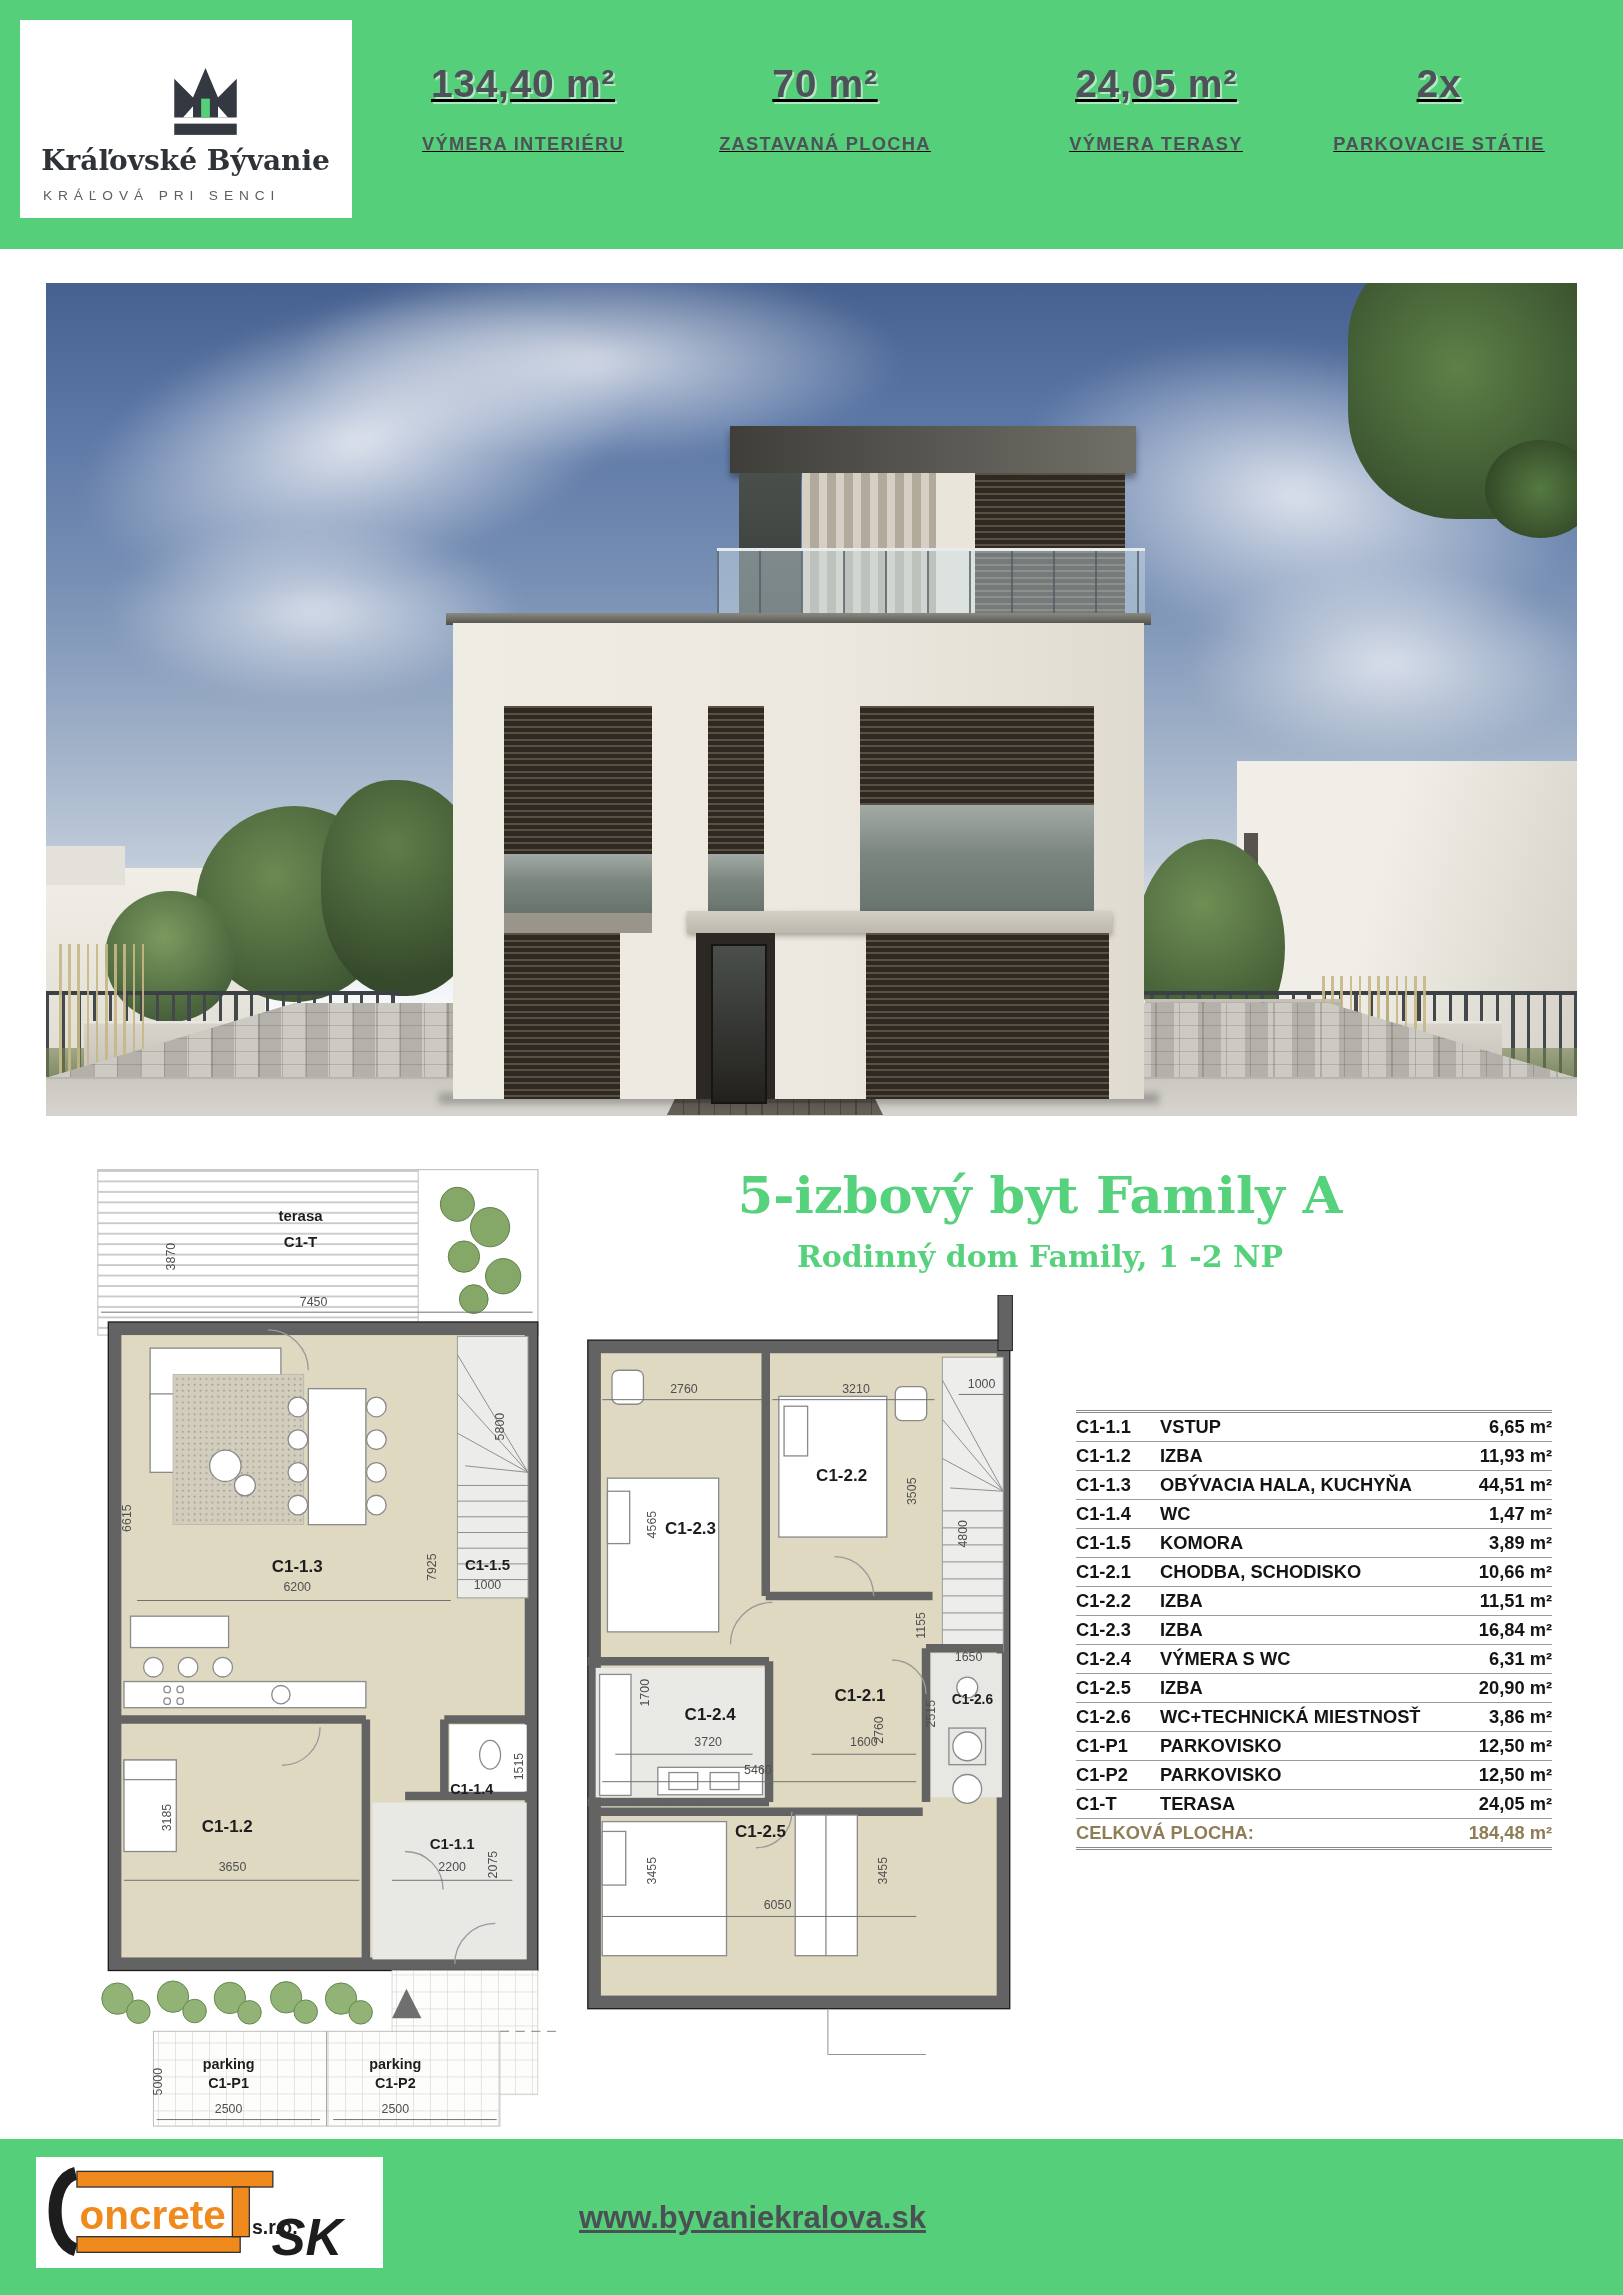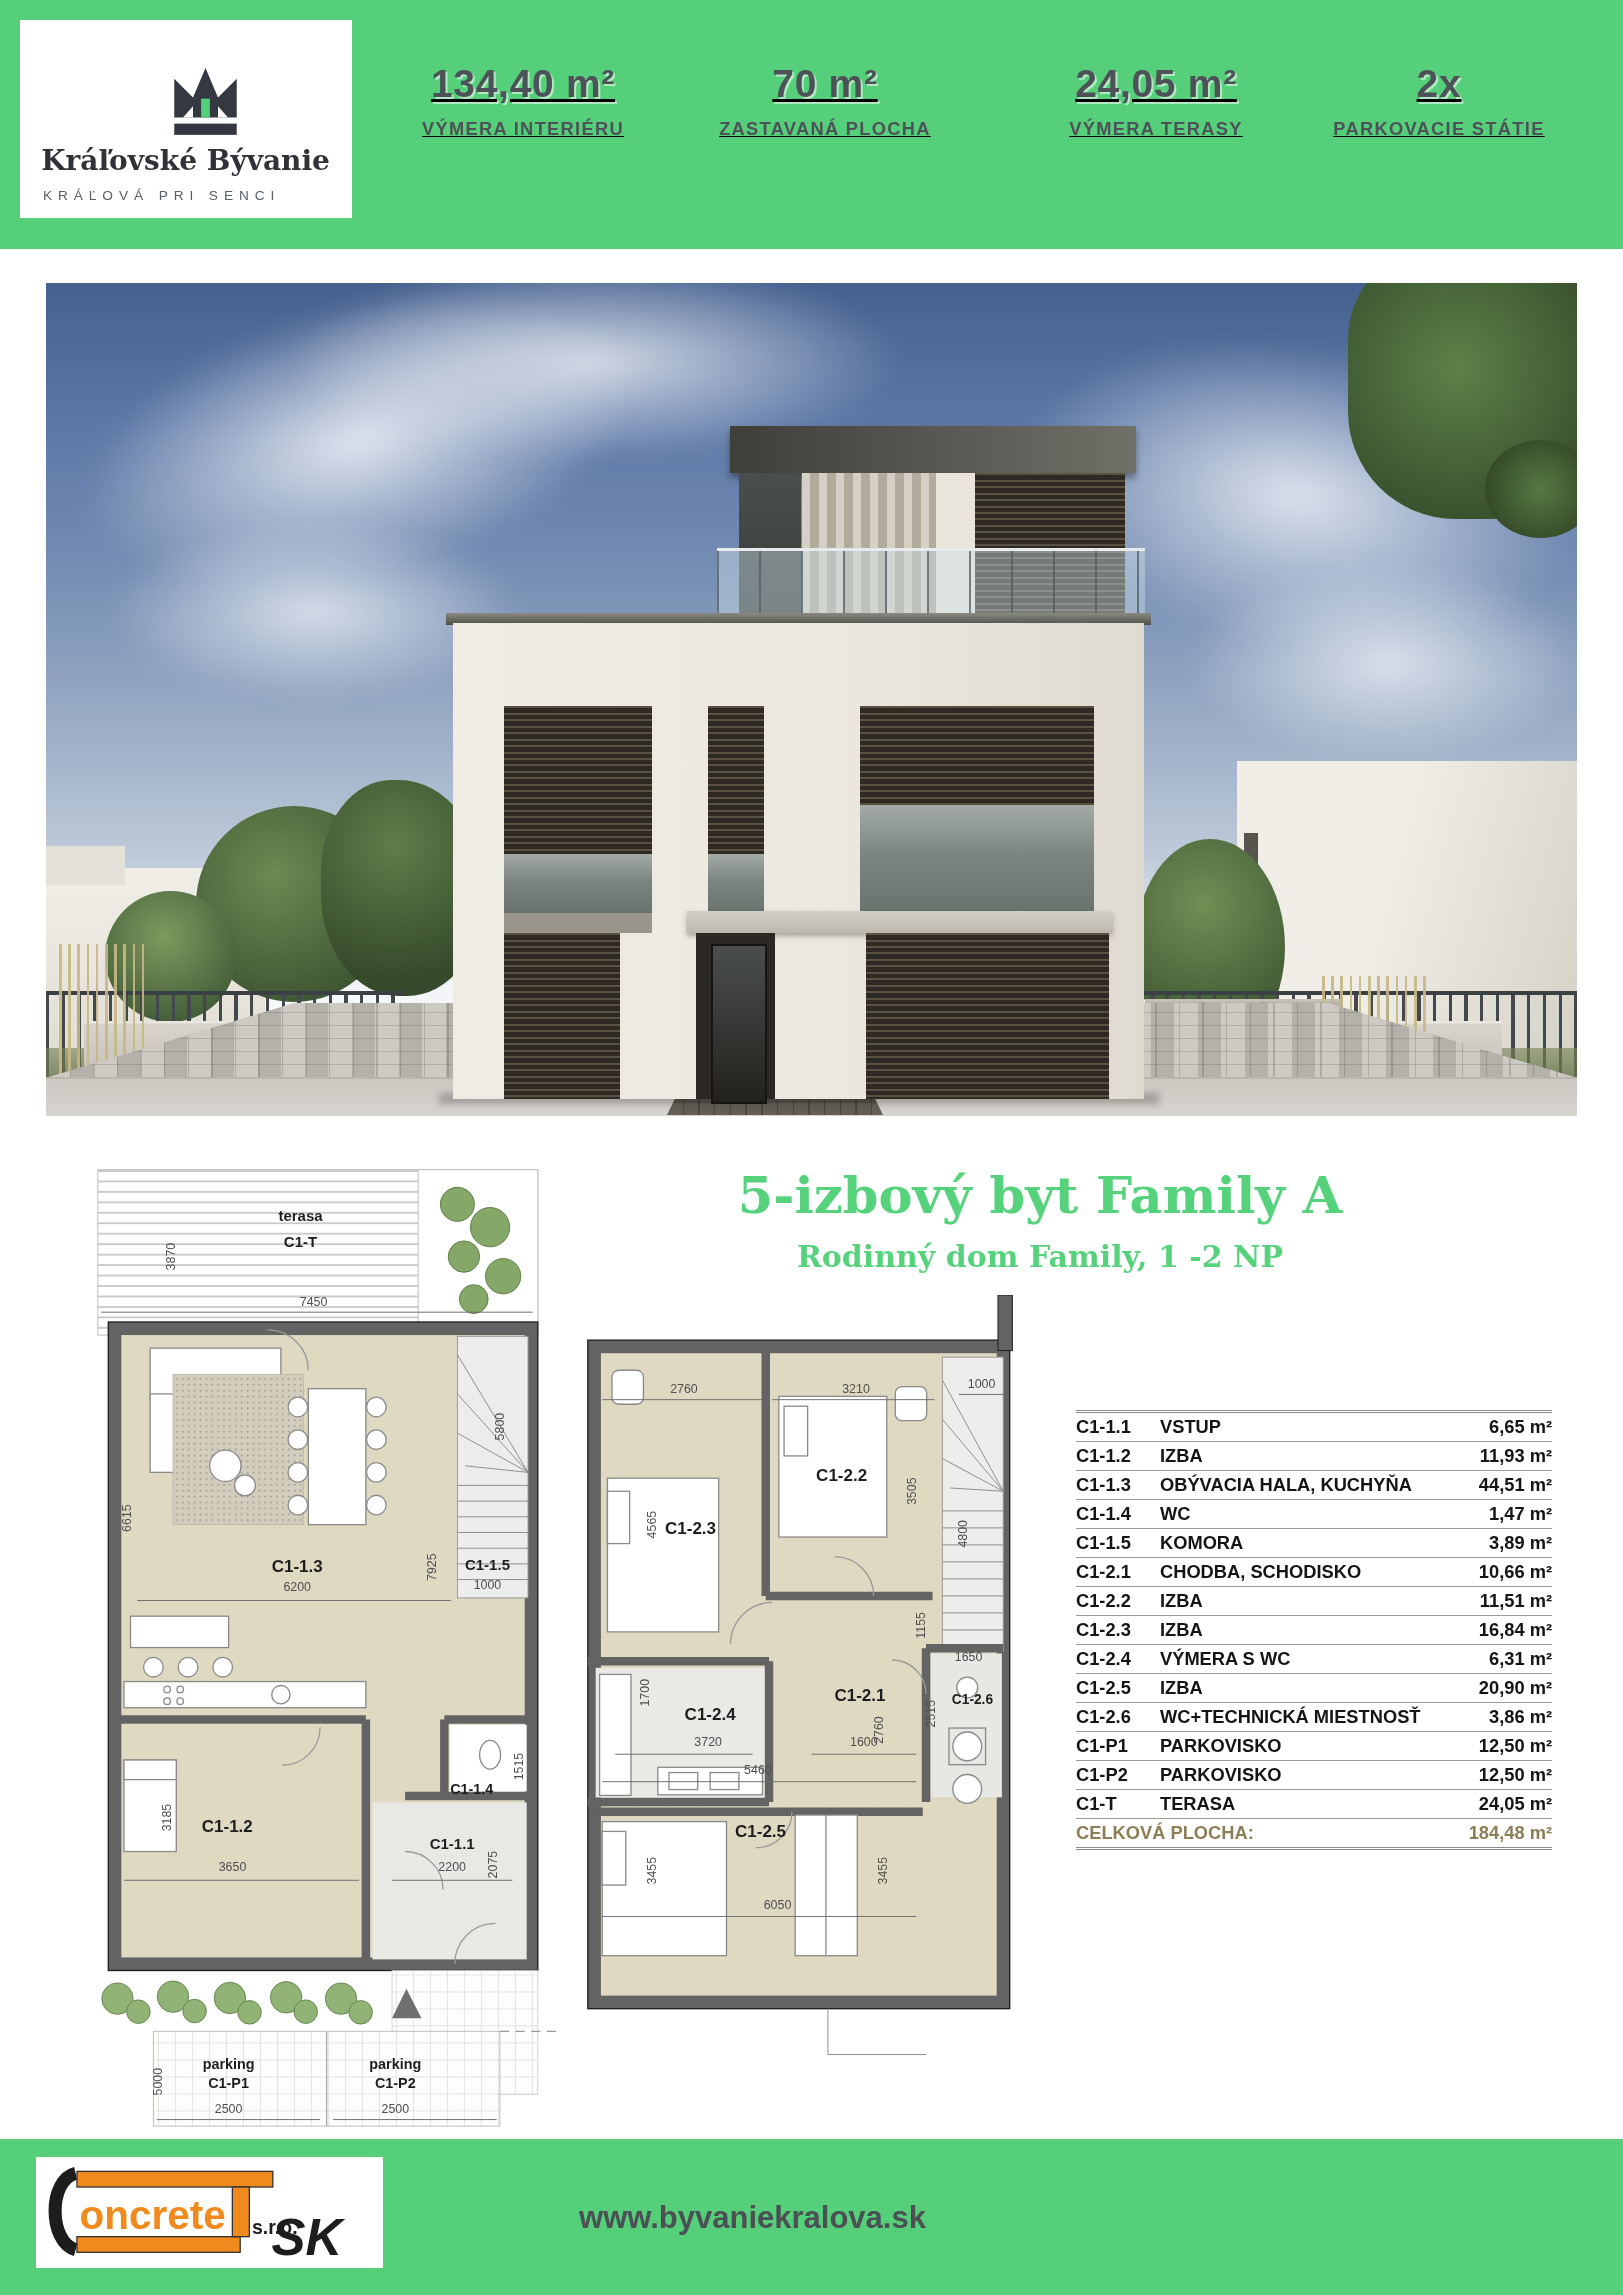--- a/index.html
+++ b/index.html
@@ -7,21 +7,21 @@
   .abs{position:absolute;}
 
   
   .header{left:0;top:0;width:1623px;height:249px;background:#55CF79;}
   .logo-card{left:19.6px;top:19.6px;width:332px;height:198px;background:#ffffff;}
   .crown{left:148px;top:38px;width:75px;height:85px;}
   .logo-title{left:0;top:126px;width:332px;text-align:center;font:700 28px/1.1 "DejaVu Serif",serif;color:#2F3338;}
   .logo-sub{left:0;top:169px;width:284px;text-align:center;font:400 13.7px/1 "Liberation Sans",sans-serif;letter-spacing:5.9px;color:#5A6064;}
   .stat{top:63px;width:340px;text-align:center;text-decoration:underline;}
   .stat-value{font:700 39px/1.1 "Liberation Sans",sans-serif;color:#4C5257;text-shadow:2px 2px 0 rgba(255,255,255,.55);letter-spacing:0.7px;}
-  .stat-label{margin-top:14px;font:700 18.3px/1 "Liberation Sans",sans-serif;color:#4C5257;letter-spacing:1.3px;}
+  .stat-label{margin-top:29px;font:700 18.3px/1 "Liberation Sans",sans-serif;color:#4C5257;letter-spacing:1.3px;}
 
   
   .photo{left:46px;top:283px;width:1531px;height:833px;overflow:hidden;background:linear-gradient(180deg,#48649400,#48649400);}
   .sky{left:0;top:0;width:1531px;height:833px;background:linear-gradient(180deg,#46618f 0%,#5a76a5 16%,#7890b5 36%,#9fb0c7 55%,#c6d0dd 72%,#e4e9ef 86%,#f1f3f5 100%);}
   .cloud{filter:blur(9.2px);opacity:.85;}
   .haze{left:0;top:576px;width:1531px;height:170px;background:linear-gradient(180deg,rgba(255,255,255,0),rgba(255,255,255,.75));}
   .bldg{background:linear-gradient(180deg,#f0eee7,#dedacf);}
   .fence-steel{background:repeating-linear-gradient(90deg,#42484c 0 3.3px,rgba(0,0,0,0) 3.3px 15.7px);border-top:4.6px solid #3a4044;}
   .fence-concrete{background:repeating-linear-gradient(90deg,#b6b2a9 0 56px,#a09c93 56px 60px);border-top:3.3px solid #c4c0b7;}
   .grass{background:linear-gradient(180deg,#74825399,#5d6c44);}
@@ -64,21 +64,21 @@
   .trow{display:grid;grid-template-columns:84px 1fr 111px;align-items:center;height:28px;border-top:1.3px solid #9b9b9b;
         font:700 18.3px/1 "Liberation Sans",sans-serif;color:#141414;}
   .trow:first-child{border-top:none;}
   .t-val{text-align:right;}
   .trow.total{color:#8D7E55;}
 
   
   .footer{left:0;top:2139px;width:1623px;height:156px;background:#55CF79;}
   .c-logo-card{left:36px;top:17.7px;width:347px;height:111px;background:#fff;}
   .site{left:517px;top:0;width:471px;height:156px;display:flex;align-items:center;justify-content:center;
-        font:700 31px/1 "Liberation Sans",sans-serif;color:#4A5054;}
+        font:700 31px/1 "Liberation Sans",sans-serif;color:#4A5054;text-decoration:underline;}
   .contact{left:1060px;top:0;width:530px;height:156px;display:flex;flex-direction:column;justify-content:center;gap:10.5px;text-align:center;
         font:400 27.5px/1 "DejaVu Serif",serif;color:#494E52;}
 </style>
 </head>
 <body>
 
 <div>
 
   <div class="abs header">
     <div class="abs logo-card">

